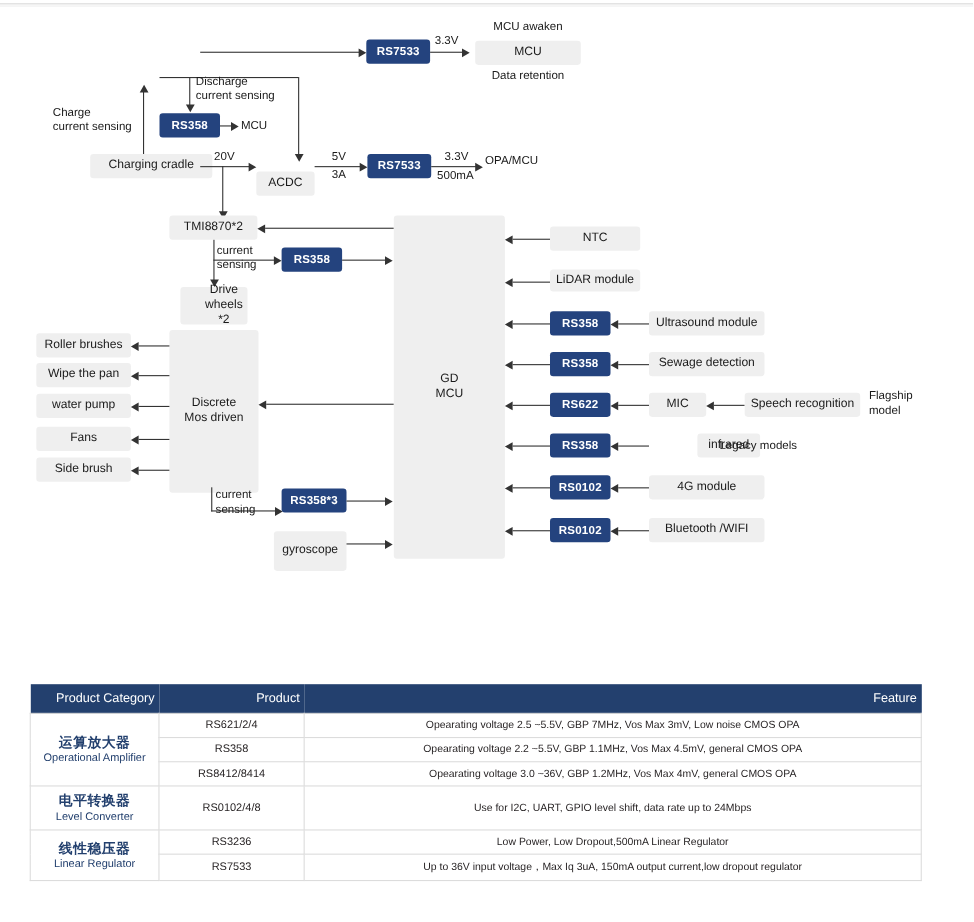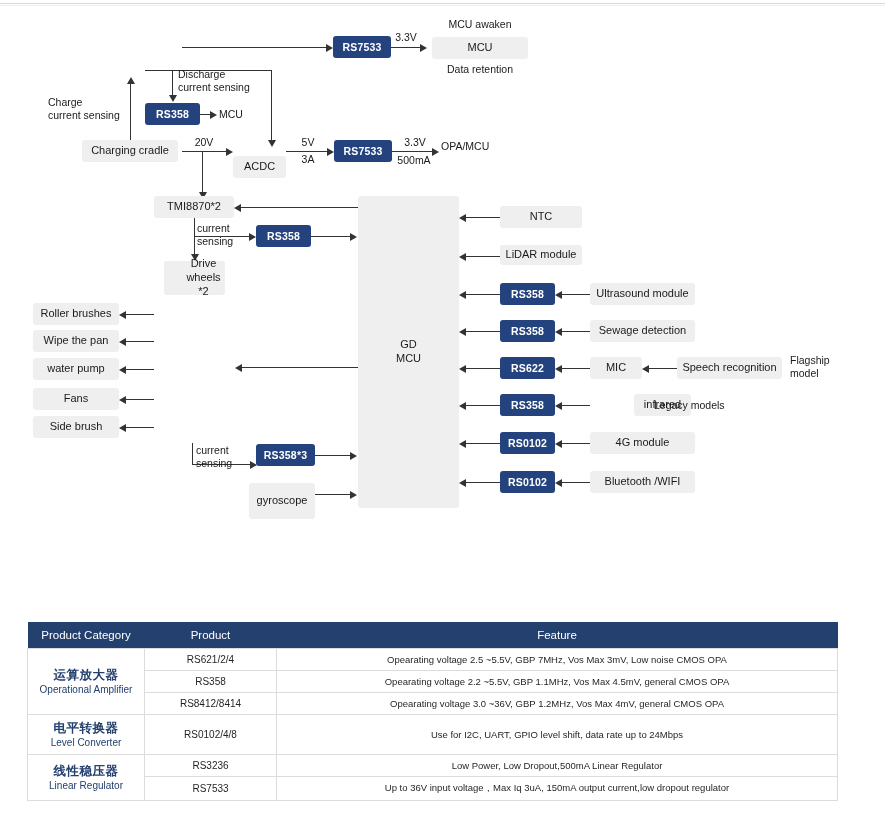--- a/index.html
+++ b/index.html
@@ -90,21 +90,21 @@
     font-size: 10px;
     color: #231f20;
   }
   table.spec th {
     background: #23406e;
     color: #ffffff;
     font-weight: normal;
     font-size: 11.5px;
     padding: 7px 4px;
     border: none;
-    text-align: center;
+    text-align: right;
     margin-left: 28px;
   }
   table.spec th.cat { width: 117px; }
   table.spec th.prod { width: 132px; }
   table.spec td {
     border: 1px solid #dcdcdc;
     padding: 5px 4px;
     text-align: center;
     vertical-align: middle;
     background: #ffffff;
@@ -162,21 +162,21 @@
   <div class="lbl" style="left:219px; top:108px;">MCU</div>
 
   <div class="v" style="left:271px; top:70px; height:72px;"></div>
   <div class="ar d" style="left:267.5px; top:140px;"></div>
 
   <div class="v" style="left:130px; top:80px; height:66px;"></div>
   <div class="ar u" style="left:126.5px; top:77px;"></div>
   <div class="lbl" style="left:48px; top:96px; width:86px;">Charge
 current sensing</div>
 
-  <div class="blk" style="left:82px; top:140px; width:96px; height:22px;">Charging cradle</div>
+  <div class="blk" style="left:82px; top:140px; width:111px; height:22px;">Charging cradle</div>
 
   <div class="h" style="left:182px; top:151px; width:46px;"></div>
   <div class="ar r" style="left:226px; top:147.5px;"></div>
   <div class="lbl c" style="left:182px; top:136px; width:44px;">20V</div>
 
   <div class="v" style="left:202px; top:151px; height:43px;"></div>
   <div class="ar d" style="left:198.5px; top:192px;"></div>
 
   <div class="blk" style="left:233px; top:140px; width:53px; height:22px;margin-top:16px;">ACDC</div>
 
@@ -207,20 +207,22 @@
 sensing</div>
 
   <div class="chip" style="left:256px; top:225px; width:55px; height:22px;">RS358</div>
 
   <div class="h" style="left:311px; top:236px; width:41px;"></div>
   <div class="ar r" style="left:350px; top:232.5px;"></div>
 
   <div class="blk" style="left:164px; top:261px; width:61px; height:34px;padding-left:18px;">Drive
 wheels *2</div>
 
+  <div class="blk" style="left:154px; top:300px; width:81px; height:148px;">Discrete
+Mos driven</div>
 
   <div class="h" style="left:242px; top:367px; width:116px;"></div>
   <div class="ar l" style="left:235px; top:363.5px;"></div>
 
   <div class="blk" style="left:33px; top:303px; width:86px; height:22px;">Roller brushes</div>
   <div class="h" style="left:126px; top:314px; width:28px;"></div>
   <div class="ar l" style="left:119px; top:310.5px;"></div>
 
   <div class="blk" style="left:33px; top:330px; width:86px; height:22px;">Wipe the pan</div>
   <div class="h" style="left:126px; top:341px; width:28px;"></div>

